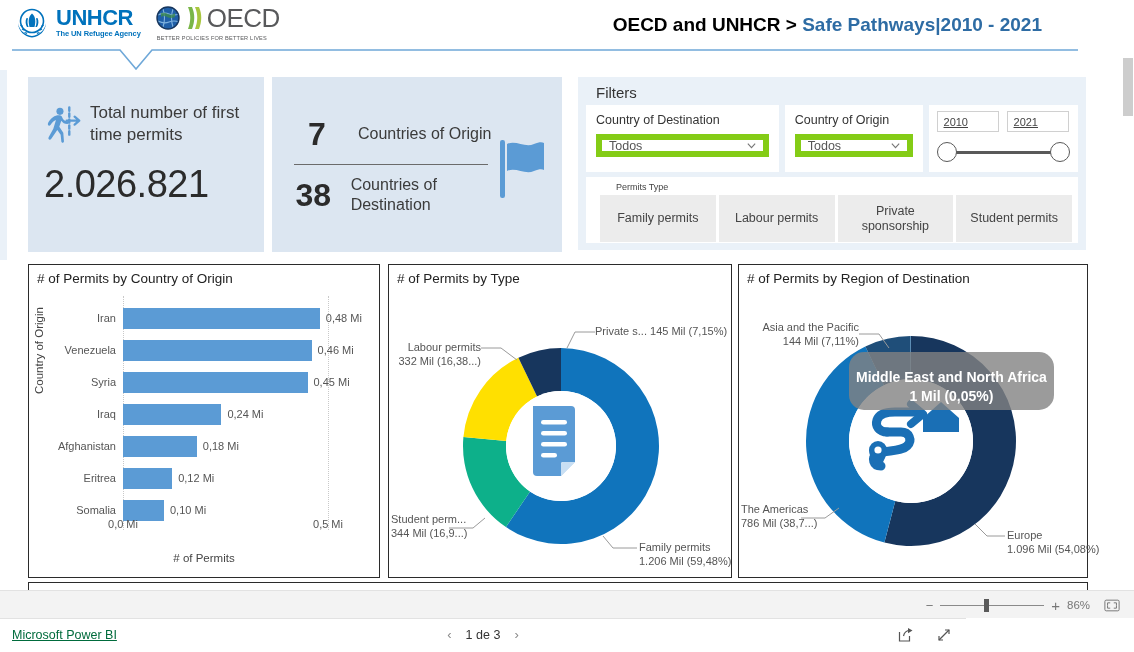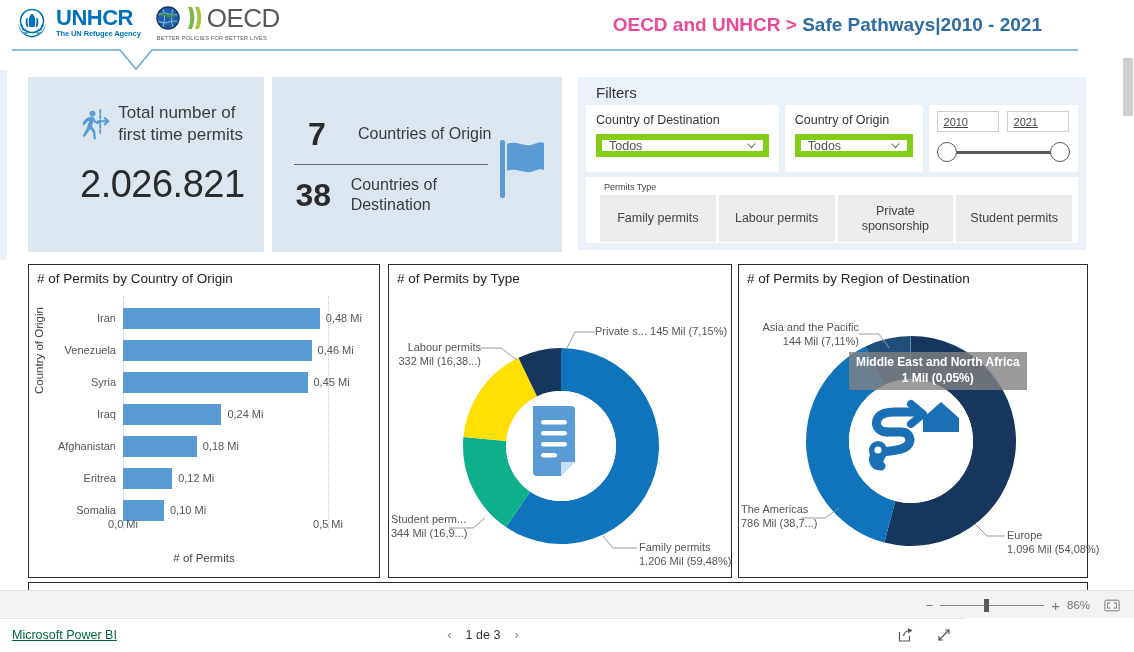--- a/index.html
+++ b/index.html
@@ -17,29 +17,29 @@
   .unhcr-logo { display: flex; align-items: center; gap: 4px; }
   .unhcr-text-wrap { display: flex; flex-direction: column; line-height: 1; }
   .unhcr-main { font-size: 22px; font-weight: bold; color: #0072bc; letter-spacing: -0.5px; font-family: "Liberation Sans", sans-serif; }
   .unhcr-sub { font-size: 7.5px; font-weight: bold; color: #0072bc; letter-spacing: -0.1px; margin-top: 1px; }
   .oecd-logo { display: flex; flex-direction: column; align-items: flex-start; }
   .oecd-row { display: flex; align-items: center; gap: 2px; }
   .oecd-main { font-size: 26px; color: #58595b; letter-spacing: -0.5px; line-height: 1; font-family: "Liberation Sans", sans-serif; }
   .oecd-sub { font-size: 5.6px; color: #58595b; letter-spacing: 0.2px; margin-top: 3px; margin-left: 2px; }
 
   .title-bar { position: absolute; right: 48px; top: 14px; font-size: 19px; font-weight: bold; white-space: nowrap; }
-  .title-gray { color: #ec4899; margin-top: 14px; }
+  .title-gray { color: #000000; margin-top: 14px; }
   .title-blue { color: #2E6CA4; }
 
   .hdr-rule { position: absolute; left: 12px; top: 49px; width: 1066px; height: 24px; }
 
   
   .cards { position: absolute; left: 0; top: 70px; }
   .card { position: absolute; background: #DCE6F1; }
-  #card-total { left: 28px; top: 7px; width: 236px; height: 175px; padding-left: 36px; }
+  #card-total { left: 28px; top: 7px; width: 236px; height: 175px; }
   #card-countries { left: 272px; top: 7px; width: 290px; height: 175px; }
 
   .total-top { display: flex; align-items: center; gap: 6px; padding: 14px 10px 0 12px; }
   .total-label { font-size: 17px; color: #3b3b3b; line-height: 1.28; }
   .total-value { font-size: 38px; color: #2b2b2b; padding-left: 16px; margin-top: 6px; letter-spacing: -0.5px; }
 
   .countries-inner { display: flex; align-items: center; height: 100%; padding: 0 12px; }
   .countries-stack { flex: 1; padding-left: 10px; }
   .country-row { display: flex; align-items: center; gap: 18px; height: 54px; }
   .country-num { font-size: 32px; font-weight: bold; color: #2b2b2b; width: 46px; text-align: center; }
@@ -60,21 +60,21 @@
   .chev { width: 11px; height: 11px; }
   .year-inputs { display: flex; gap: 8px; }
   .year-box { border: 1px solid #d0d0d0; width: 62px; height: 21px; display: flex; align-items: center; padding-left: 6px; font-size: 11px; color: #444; background: #fff; text-decoration: underline; }
   .slider-wrap { position: relative; height: 30px; margin-top: 6px; }
   .slider-track { position: absolute; left: 16px; right: 16px; top: 13px; height: 2.5px; background: #595959; }
   .slider-handle { position: absolute; top: 4px; width: 20px; height: 20px; border-radius: 50%; border: 1.6px solid #595959; background: #fff; }
   #handle-min { left: 0px; }
   #handle-max { right: 0px; }
 
   #permits-type-box { background: #fff; margin-top: 5px; height: 66px; padding: 4px 6px 6px 6px; }
-  .pt-label { font-size: 9px; color: #444; margin: 1px 0 3px 12px; }
+  .pt-label { font-size: 9px; color: #444; margin: 1px 0 3px 24px; }
   .pt-buttons { display: flex; gap: 3px; padding-left: 8px; }
   .pt-btn { flex: 1; background: #ECECEC; height: 47px; display: flex; align-items: center; justify-content: center; text-align: center; font-size: 12.5px; color: #444; line-height: 1.18; padding: 0 4px; }
 
   
   .panel { position: absolute; background: #fff; border: 1px solid #2b2b2b; }
   #panel-bar { left: 28px; top: 264px; width: 352px; height: 314px; }
   #panel-donut-type { left: 388px; top: 264px; width: 344px; height: 314px; }
   #panel-donut-region { left: 738px; top: 264px; width: 350px; height: 314px; }
   #panel-bottom { left: 28px; top: 582px; width: 1060px; height: 30px; overflow: hidden; }
   .panel-title { font-size: 13.5px; color: #222; padding: 6px 0 0 8px; }
@@ -90,21 +90,21 @@
   .gridline { position: absolute; top: 10px; bottom: 38px; width: 0; border-left: 1px dotted #c9c9c9; }
   .x-labels { position: absolute; left: 94px; right: 8px; bottom: 36px; height: 14px; }
   .x-lab { position: absolute; font-size: 11px; color: #555; transform: translateX(-50%); }
   .x-axis-title { position: absolute; left: 0; right: 0; bottom: 4px; text-align: center; font-size: 11.5px; color: #444; }
 
   
   .donut-area { position: relative; width: 100%; height: 282px; }
   .donut-lab { position: absolute; font-size: 11px; color: #555; line-height: 1.28; white-space: nowrap; }
   .donut-lab.right { text-align: left; }
   .donut-lab.rightalign { text-align: right; }
-  .tooltip { position: absolute; background: rgba(130,130,130,0.80); color: #fff; font-size: 12px; font-weight: bold; text-align: center; padding: 2px 7px 4px 7px; line-height: 1.35; white-space: nowrap; }
+  .tooltip { position: absolute; background: rgba(130,130,130,0.80); color: #fff; font-size: 14px; font-weight: bold; text-align: center; padding: 16px 7px 4px 7px; line-height: 1.35; white-space: nowrap; border-radius: 15px; }
 
   
   .zoombar { position: absolute; left: 0; top: 590px; width: 1134px; height: 28px; background: #F3F3F3; border-top: 1px solid #e2e2e2; }
   .zoom-ctrl { position: absolute; right: 14px; top: 0; height: 28px; display: flex; align-items: center; gap: 7px; }
   .zc-minus { color: #777; font-size: 13px; }
   .zc-plus { color: #777; font-size: 15px; }
   .zc-track { width: 104px; height: 1px; background: #8a8a8a; position: relative; }
   .zc-thumb { position: absolute; left: 44px; top: -6px; width: 5px; height: 13px; background: #5a5a5a; }
   .zc-pct { font-size: 11.5px; color: #777; width: 30px; }
   .fit-icon { width: 16px; height: 13px; }

